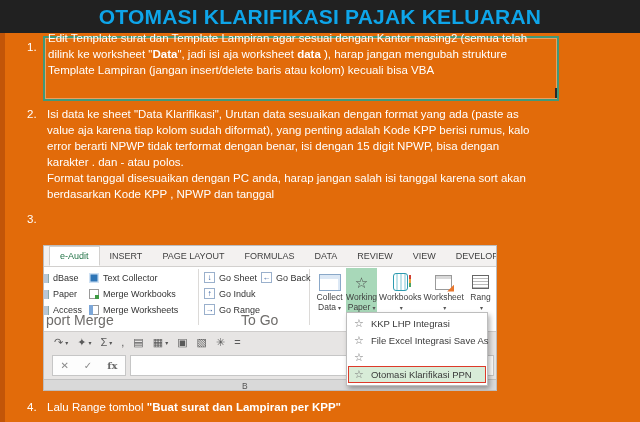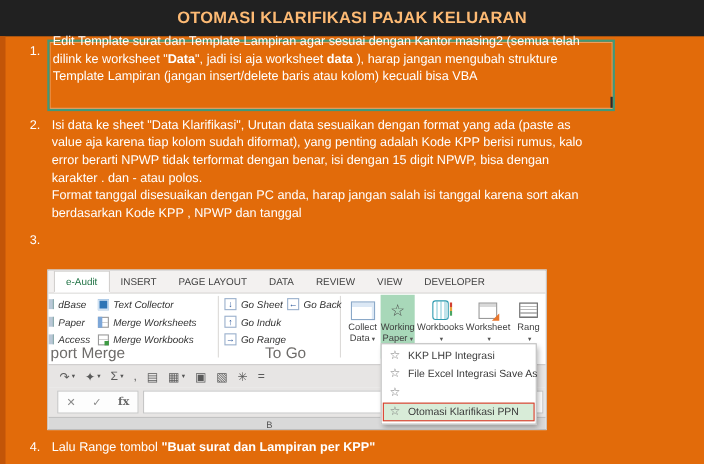--- a/index.html
+++ b/index.html
@@ -1,21 +1,21 @@
 <!DOCTYPE html>
 <html><head>
 <meta charset="utf-8">
 <style>
   html,body{margin:0;padding:0;background:#555;}
   .slide{position:relative;width:640px;height:422px;background:#E26B0A;overflow:hidden;
          font-family:"Liberation Sans",sans-serif;}
   
   .titlebar{position:absolute;left:0;top:0;width:640px;height:33px;background:#212121;
             display:flex;align-items:center;justify-content:center;}
-  .titlebar span{color:#fdba74;font-weight:bold;font-size:15px;letter-spacing:.2px;text-align:center;}
+  .titlebar span{color:#0ea5e9;font-weight:bold;font-size:21px;letter-spacing:.2px;text-align:center;}
   .left-strip{position:absolute;left:0;top:33px;width:5px;height:389px;background:#C25508;}
   
   .stepnum{position:absolute;left:27px;color:#fff;font-size:11.5px;line-height:16px;}
   .steptext{position:absolute;left:47px;width:508px;color:#fff;font-size:11.5px;line-height:16px;
             white-space:pre-wrap;}
   .steptext b{font-weight:700;}
   .stepbox{position:absolute;left:43px;top:36px;width:512px;height:61px;
            border:2px solid #40997A;box-shadow:inset 0 0 0 1px rgba(255,255,255,.35);}
   .handle{position:absolute;left:555px;top:88px;width:2px;height:10px;background:#2a2a2a;}
   
@@ -26,21 +26,21 @@
   .tab{display:flex;align-items:center;height:100%;padding:0 10px;font-size:9px;color:#3f3f3f;
        white-space:nowrap;box-sizing:border-box;}
   .tab.active{background:#fff;color:#217346;border:1px solid #d2d0ce;border-bottom:1px solid #fff;}
   .ribbon{position:absolute;left:0;top:21px;width:100%;height:64px;background:#fff;display:flex;}
   .vsep{width:1px;height:56px;background:#dcdad8;margin-top:2px;}
   .grp{position:relative;height:100%;box-sizing:border-box;}
   .g1{width:154px;}
   .g2{width:110px;}
   .g3{flex:1;display:flex;padding-left:4px;overflow:hidden;}
   .scol{position:absolute;top:3px;display:flex;flex-direction:column;gap:3px;}
-  .sbtn{display:flex;align-items:center;gap:4px;height:13px;font-size:9px;color:#333;white-space:nowrap;font-style:italic;}
+  .sbtn{display:flex;align-items:flex-end;gap:4px;height:13px;font-size:9px;color:#333;white-space:nowrap;}
   .gl{position:absolute;bottom:3px;font-size:14px;color:#6e6c6a;white-space:nowrap;}
   
   .cuticon{width:4px;height:9px;background:#b9c7d6;border-right:1px solid #8aa;}
   .ic-tc{width:10px;height:10px;background:#2e75b6;box-shadow:inset 0 0 0 1.5px #cfe1f3;}
   .ic-grid{width:10px;height:10px;border:1px solid #9a9a9a;box-sizing:border-box;
            background:linear-gradient(#fff 45%,#d0d0d0 45%,#d0d0d0 55%,#fff 55%);position:relative;}
   .ic-grid.green::after{content:"";position:absolute;right:-1px;bottom:-1px;width:4px;height:4px;background:#3e9b44;}
   .ic-grid.blue::after{content:"";position:absolute;left:-1px;top:-1px;width:4px;height:10px;background:#7da7d8;}
   .goico{width:11px;height:11px;border:1px solid #9ab0cc;box-sizing:border-box;display:flex;
          align-items:center;justify-content:center;font-size:8px;color:#2b579a;background:#fff;font-weight:bold;}
@@ -113,20 +113,21 @@
 
   <div class="stepnum" style="top:399px">4.</div>
   <div class="steptext" style="top:399px"><span>Lalu Range tombol </span><b>"Buat surat dan Lampiran per KPP"</b></div>
 
   <div class="shot">
 
     <div class="tabrow">
       <span class="tab active">e-Audit</span>
       <span class="tab">INSERT</span>
       <span class="tab">PAGE LAYOUT</span>
+      <span class="tab">FORMULAS</span>
       <span class="tab">DATA</span>
       <span class="tab">REVIEW</span>
       <span class="tab">VIEW</span>
       <span class="tab">DEVELOPER</span>
     </div>
 
     <div class="ribbon">
 
       <div class="grp g1">
         <div class="scol" style="left:0">
@@ -142,26 +143,26 @@
             <span class="cuticon"></span>
             <span>Access</span>
           </div>
         </div>
         <div class="scol" style="left:45px">
           <div class="sbtn">
             <span class="ic-tc"></span>
             <span>Text Collector</span>
           </div>
           <div class="sbtn">
+            <span class="ic-grid green"></span>
+            <span>Merge Workbooks</span>
+          </div>
+          <div class="sbtn">
             <span class="ic-grid blue"></span>
             <span>Merge Worksheets</span>
-          </div>
-          <div class="sbtn">
-            <span class="ic-grid green"></span>
-            <span>Merge Workbooks</span>
           </div>
         </div>
         <div class="gl" style="left:2px">port Merge</div>
       </div>
 
       <div class="vsep"></div>
 
       <div class="grp g2">
         <div class="scol" style="left:5px">
           <div class="sbtn">

